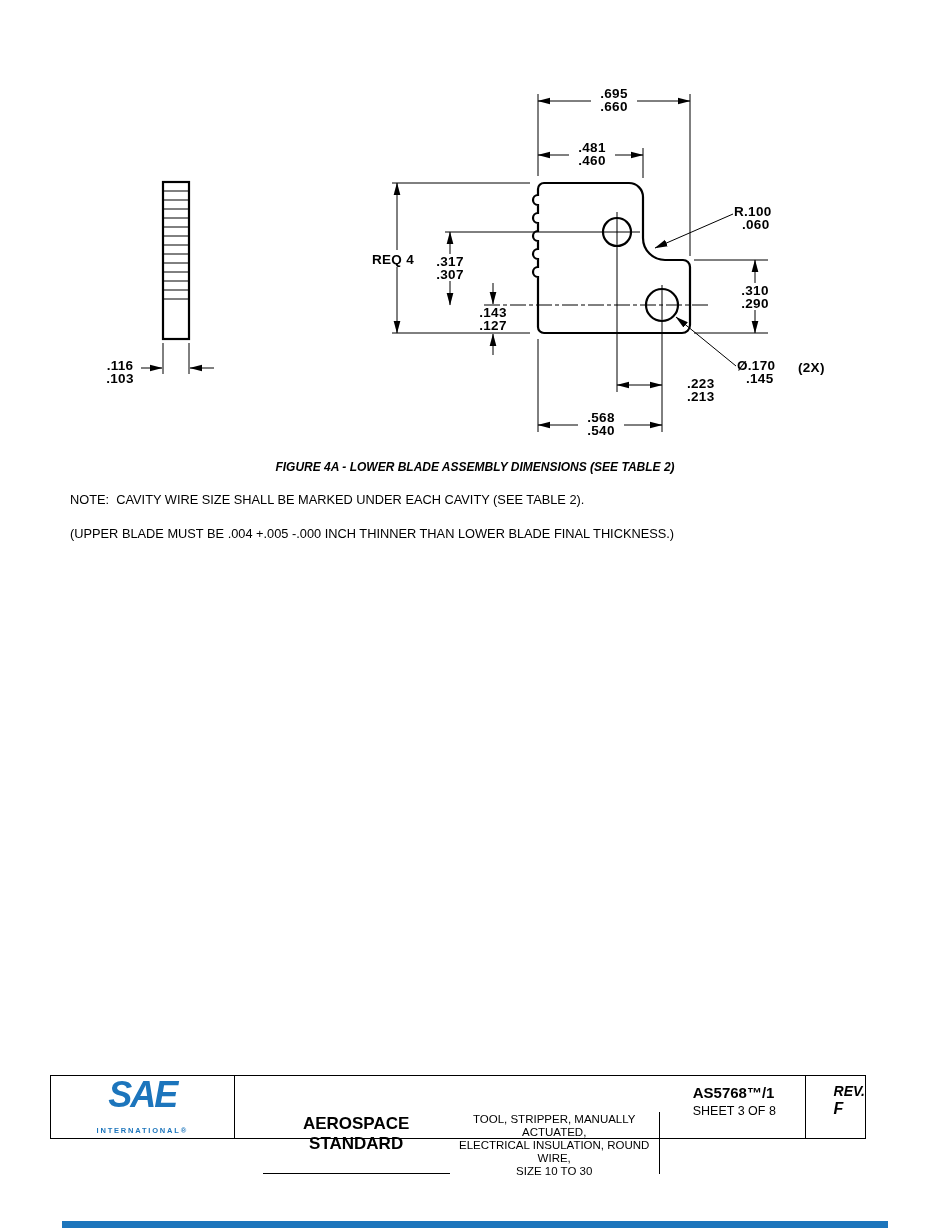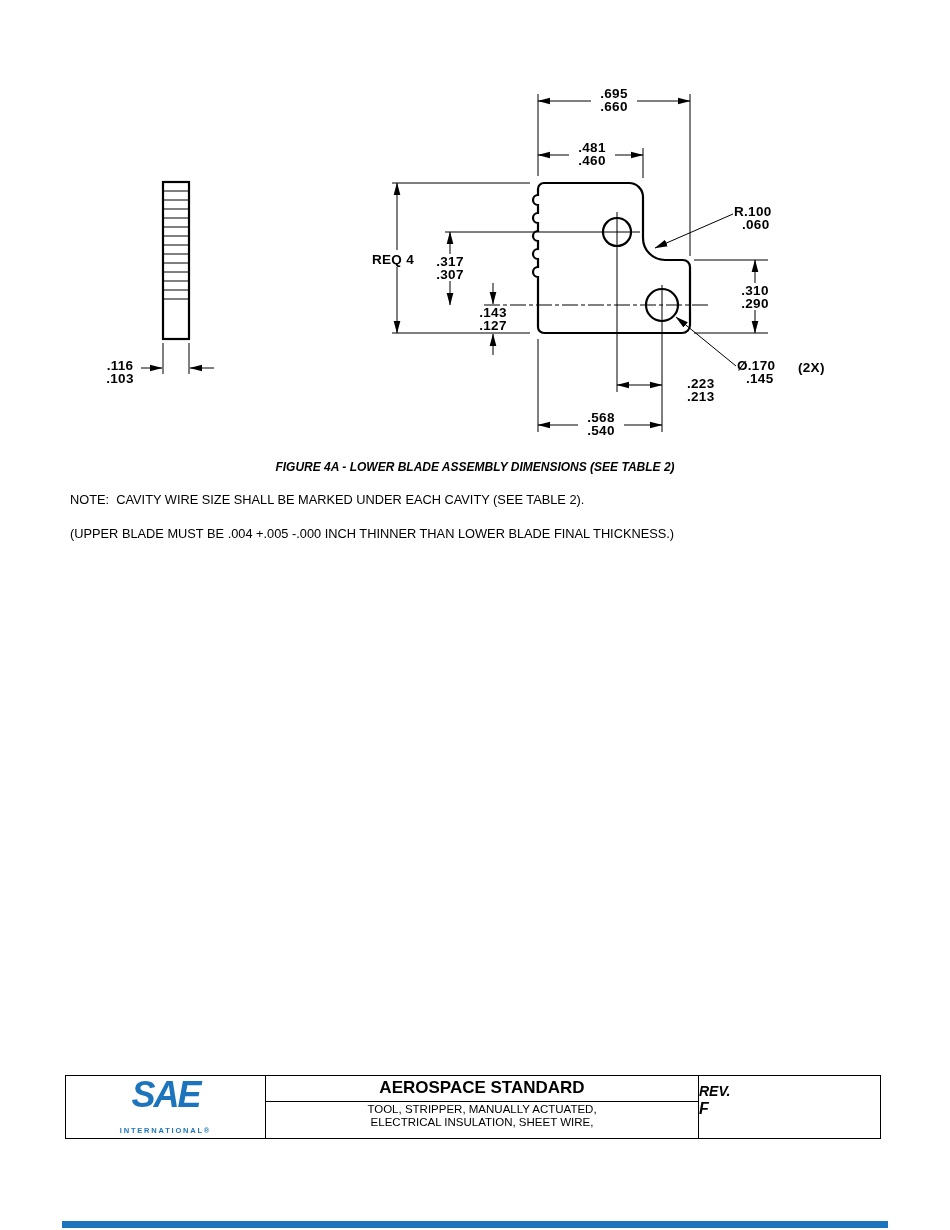--- a/index.html
+++ b/index.html
@@ -19,35 +19,35 @@
   .caption {
     position:absolute; top:460px; left:0; width:950px; text-align:center;
     font-style:italic; font-weight:bold; font-size:12px; color:#000;
   }
   .note {
     position:absolute; left:70px; font-size:12.8px; color:#000; white-space:pre-wrap;
   }
   .note1 { top:492px; }
   .note2 { top:526px;text-align:right; }
   .tb {
-    position:absolute; left:65px; top:1075px; width:816px; height:64px;
-    border:1.5px solid #000; box-sizing:border-box; display:flex; background:#fff;
+    position:absolute; left:50px; top:1075px; width:816px; height:64px;
+    border:1.5px solid #000; box-sizing:border-box; display:flex; background:#fff;gap:28px;
   }
   .tb-cell { border-right:1.5px solid #000; box-sizing:border-box; height:100%; }
   .tb-cell:last-child { border-right:none; }
   .tb-logo { width:200px; display:flex; flex-direction:column; align-items:center; justify-content:center; }
   .sae-text {
     color:var(--logo-color,#1C75BC); font-style:italic; font-weight:bold;
     font-size:36px; line-height:0.9; letter-spacing:-2px;
   }
   .sae-sub {
     color:var(--logo-color,#1C75BC); font-size:7.5px; font-weight:bold;
     letter-spacing:1.8px; margin-top:14px;
   }
-  .tb-title { width:433px; display:flex; flex-direction:column; }
+  .tb-title { width:433px; display:flex; flex-direction:row;margin-top:36px; }
   .tb-head { text-align:center; font-weight:bold; font-size:17px; padding:2px 0 3px; border-bottom:1.2px solid #000; }
   .tb-sub { text-align:center; font-size:11.5px; line-height:13px; padding-top:1px; color:#000; }
   .tb-num { width:128px; padding:8px 0 0 5px; }
   .tb-docnum { font-weight:bold; font-size:15px; }
   .tb-sheet { font-size:12.5px; margin-top:3px; }
   .tb-rev { flex:1; text-align:left; padding-top:7px;font-style:italic; }
   .tb-revlabel { font-weight:bold; font-size:14px; }
   .tb-revval { font-weight:bold; font-size:16px; margin-top:1px; }
   .bottombar {
     position:absolute; left:62px; top:1221px; width:826px; height:7px;
@@ -177,22 +177,27 @@
 
   <div class="tb">
     <div class="tb-cell tb-logo">
       <div class="sae-text">SAE</div>
       <div class="sae-sub">INTERNATIONAL®</div>
     </div>
     <div class="tb-cell tb-title">
       <div class="tb-head">AEROSPACE STANDARD</div>
       <div class="tb-sub">
         <div>TOOL, STRIPPER, MANUALLY ACTUATED,</div>
-        <div>ELECTRICAL INSULATION, SHEET WIRE,</div>
+        <div>ELECTRICAL INSULATION, ROUND WIRE,</div>
+        <div>SIZE 10 TO 30</div>
       </div>
+    </div>
+    <div class="tb-cell tb-num">
+      <div class="tb-docnum">AS5768™/1</div>
+      <div class="tb-sheet">SHEET 3 OF 8</div>
     </div>
     <div class="tb-cell tb-rev">
       <div class="tb-revlabel">REV.</div>
       <div class="tb-revval">F</div>
     </div>
   </div>
 
   <div class="bottombar"></div>
 
 </div>

